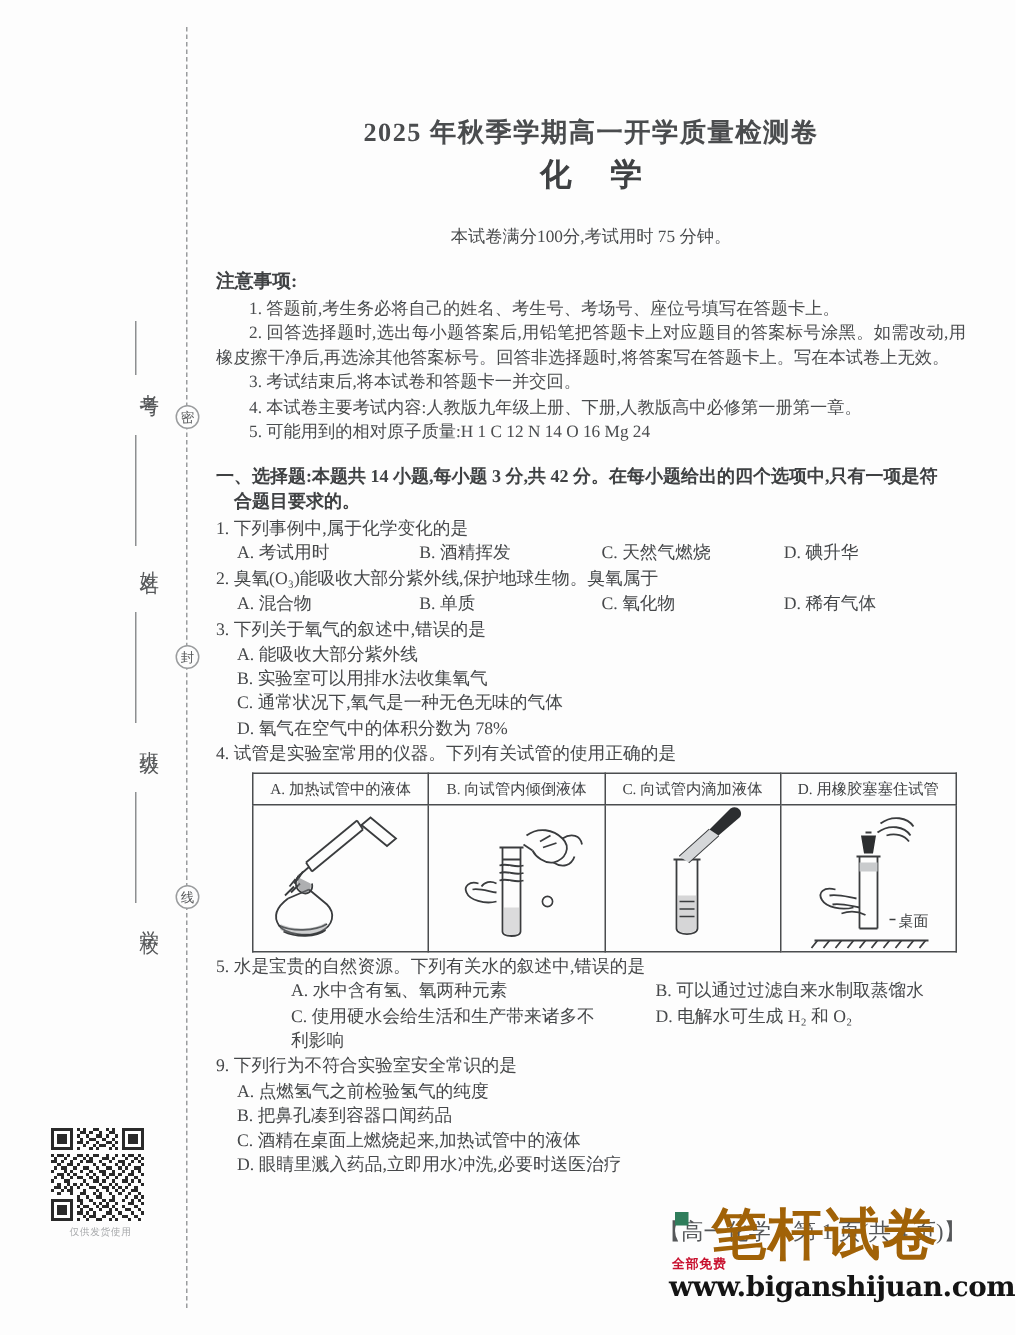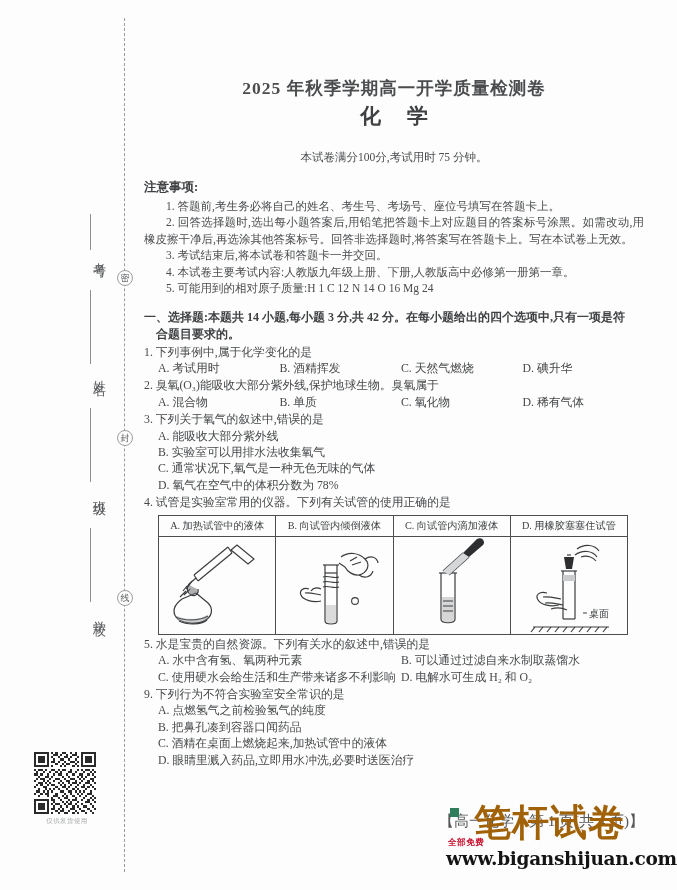--- a/index.html
+++ b/index.html
@@ -151,32 +151,32 @@
     padding-left: 14px;
   }
   .opt-row {
     display: flex;
     font-size: 11.8px;
     line-height: 16.4px;
     color: #46484a;
     padding-left: 14px;
   }
   .opt-row.cols4 > div { width: 25%; }
-  .opt-row.cols2 > div { width: 50%; }
+  .opt-row.cols2 > div { width: 50%; margin-left: 36px; }
   .opt-col {
     font-size: 11.8px;
     line-height: 16.4px;
     color: #46484a;
     padding-left: 14px;
   }
 
   
   table.app-table {
     margin-top: 4px;
-    margin-left: 14px;
+    margin-left: 24px;
     width: 470px;
     border-collapse: collapse;
     table-layout: fixed;
   }
   table.app-table td {
     border: 1px solid #4b4d4f;
     vertical-align: top;
   }
   td.hd {
     font-size: 10.2px;

